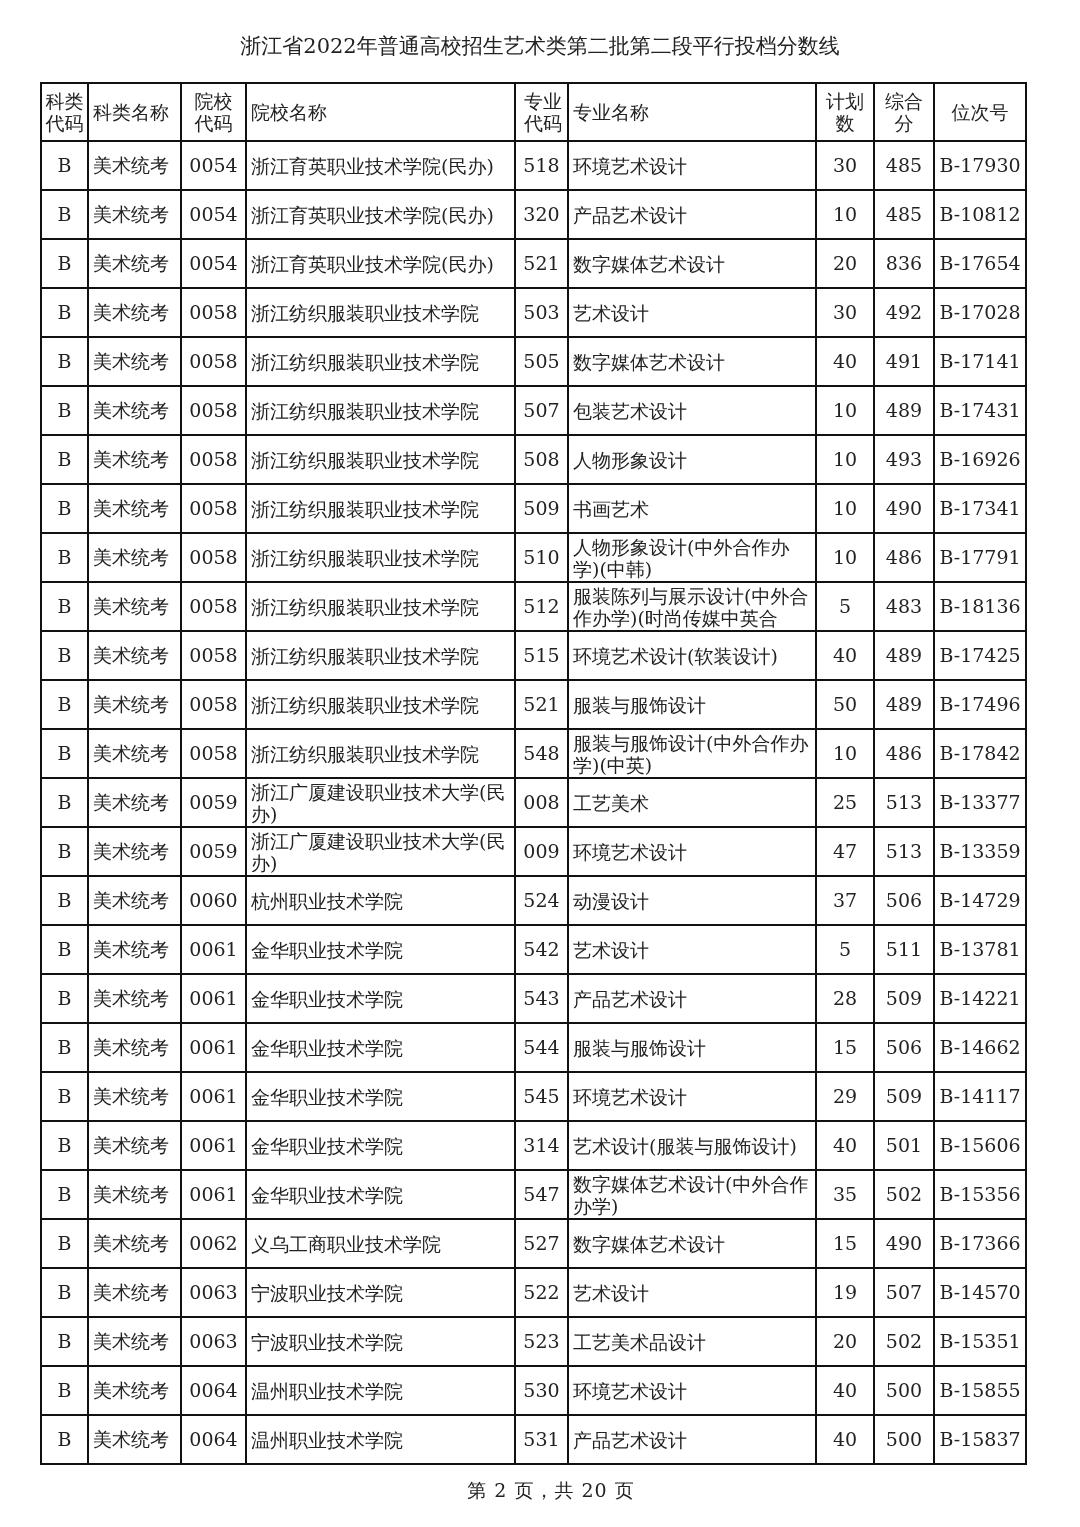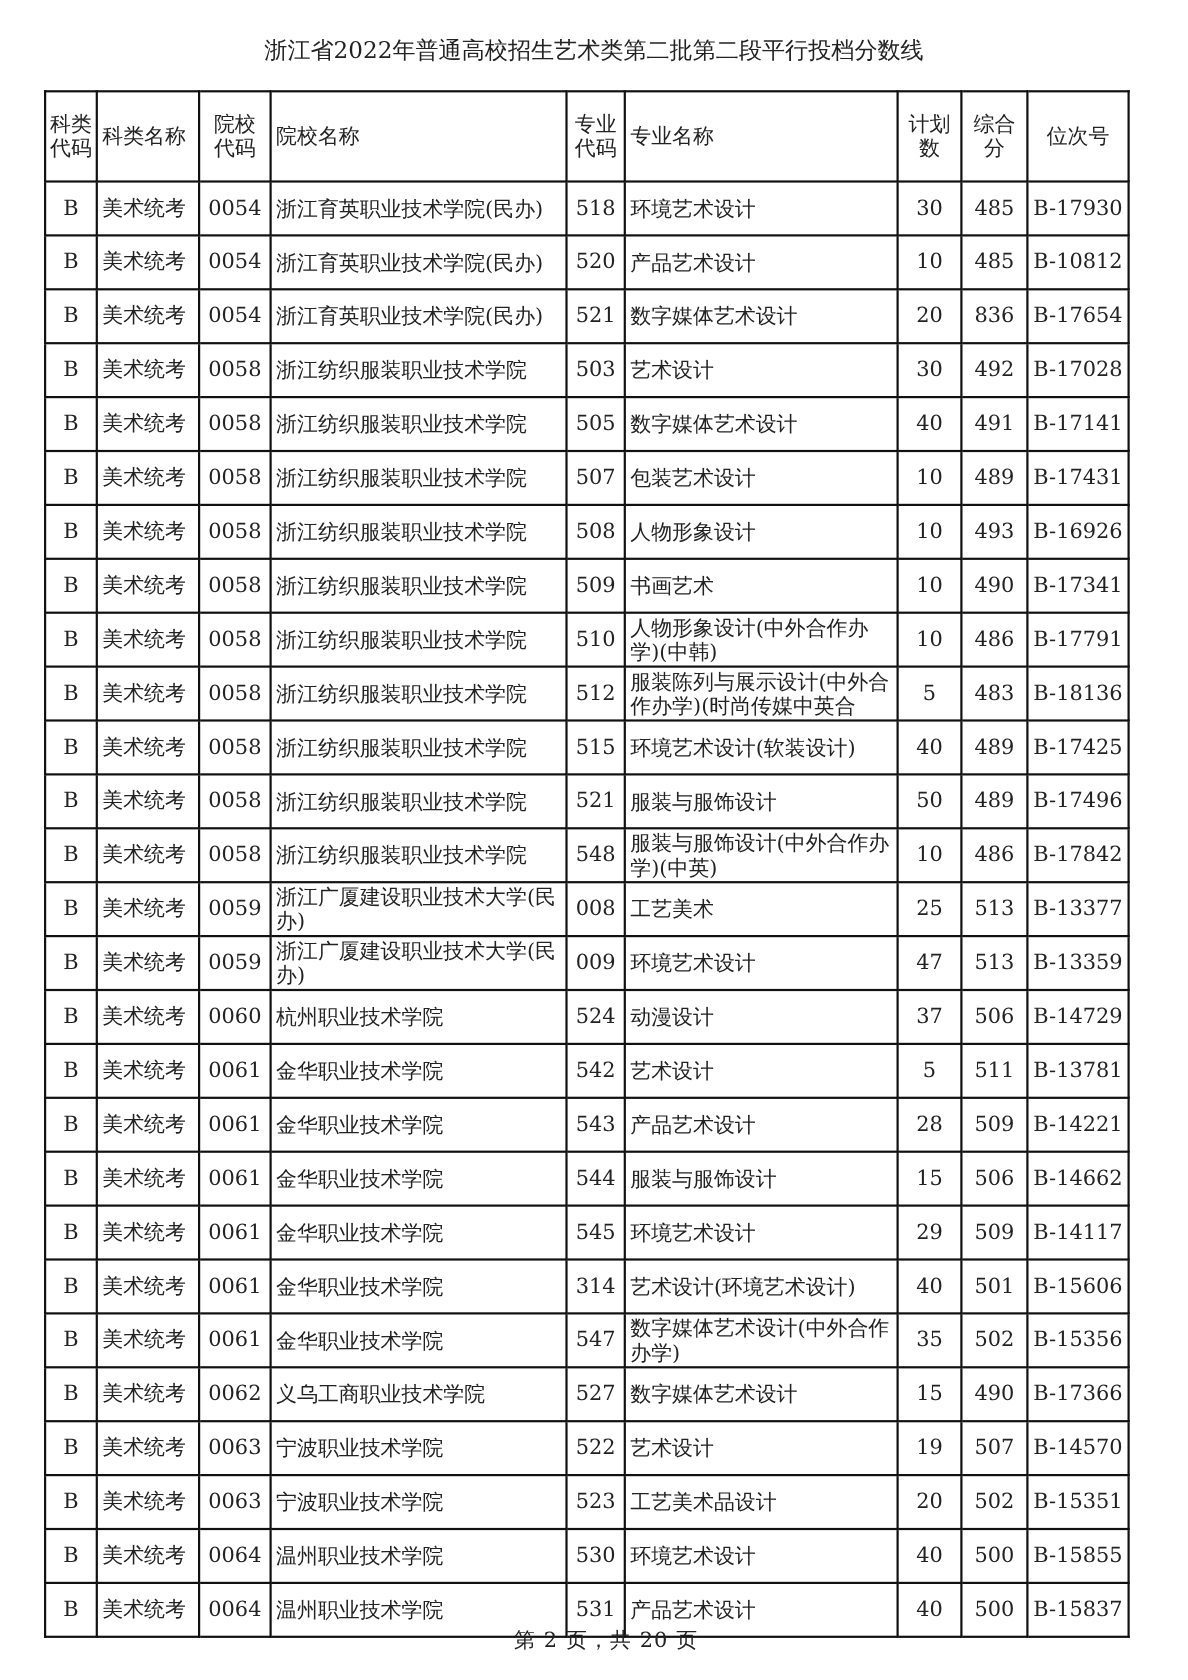--- a/index.html
+++ b/index.html
@@ -90,24 +90,24 @@
     <col style="width:58px">
     <col style="width:60px">
     <col style="width:92px">
   </colgroup>
   <thead>
     <tr>
       <th class="c wrap">科类代码</th>
       <th class="l">科类名称</th>
       <th class="c wrap" style="padding:0 8px;">院校代码</th>
       <th class="l">院校名称</th>
-      <th class="c wrap" style="padding:0 5px;">专业代码</th>
+      <th class="c wrap" style="padding:0 5px;text-align:right;">专业代码</th>
       <th class="l">专业名称</th>
       <th class="c wrap" style="padding:0 8px;">计划数</th>
-      <th class="c wrap" style="padding:16px 8px;">综合分</th>
+      <th class="c wrap" style="padding:4px 8px;">综合分</th>
       <th class="c">位次号</th>
     </tr>
   </thead>
   <tbody id="tbody">
   <tr>
         <td class="c"><span>B</span></td>
         <td class="l"><span>美术统考</span></td>
         <td class="c"><span>0054</span></td>
         <td class="l wrap">
           <span class="cellclip">浙江育英职业技术学院(民办)</span>
@@ -120,21 +120,21 @@
         <td class="c"><span>485</span></td>
         <td class="c"><span>B-17930</span></td>
       </tr>
       <tr>
         <td class="c"><span>B</span></td>
         <td class="l"><span>美术统考</span></td>
         <td class="c"><span>0054</span></td>
         <td class="l wrap">
           <span class="cellclip">浙江育英职业技术学院(民办)</span>
         </td>
-        <td class="c"><span>520</span></td>
+        <td class="c"><span>320</span></td>
         <td class="l wrap">
           <span class="cellclip">产品艺术设计</span>
         </td>
         <td class="c"><span>10</span></td>
         <td class="c"><span>485</span></td>
         <td class="c"><span>B-10812</span></td>
       </tr>
       <tr>
         <td class="c"><span>B</span></td>
         <td class="l"><span>美术统考</span></td>
@@ -407,21 +407,21 @@
       </tr>
       <tr>
         <td class="c"><span>B</span></td>
         <td class="l"><span>美术统考</span></td>
         <td class="c"><span>0061</span></td>
         <td class="l wrap">
           <span class="cellclip">金华职业技术学院</span>
         </td>
         <td class="c"><span>314</span></td>
         <td class="l wrap">
-          <span class="cellclip">艺术设计(环境艺术设计)</span>
+          <span class="cellclip">艺术设计(服装与服饰设计)</span>
         </td>
         <td class="c"><span>40</span></td>
         <td class="c"><span>501</span></td>
         <td class="c"><span>B-15606</span></td>
       </tr>
       <tr>
         <td class="c"><span>B</span></td>
         <td class="l"><span>美术统考</span></td>
         <td class="c"><span>0061</span></td>
         <td class="l wrap">

